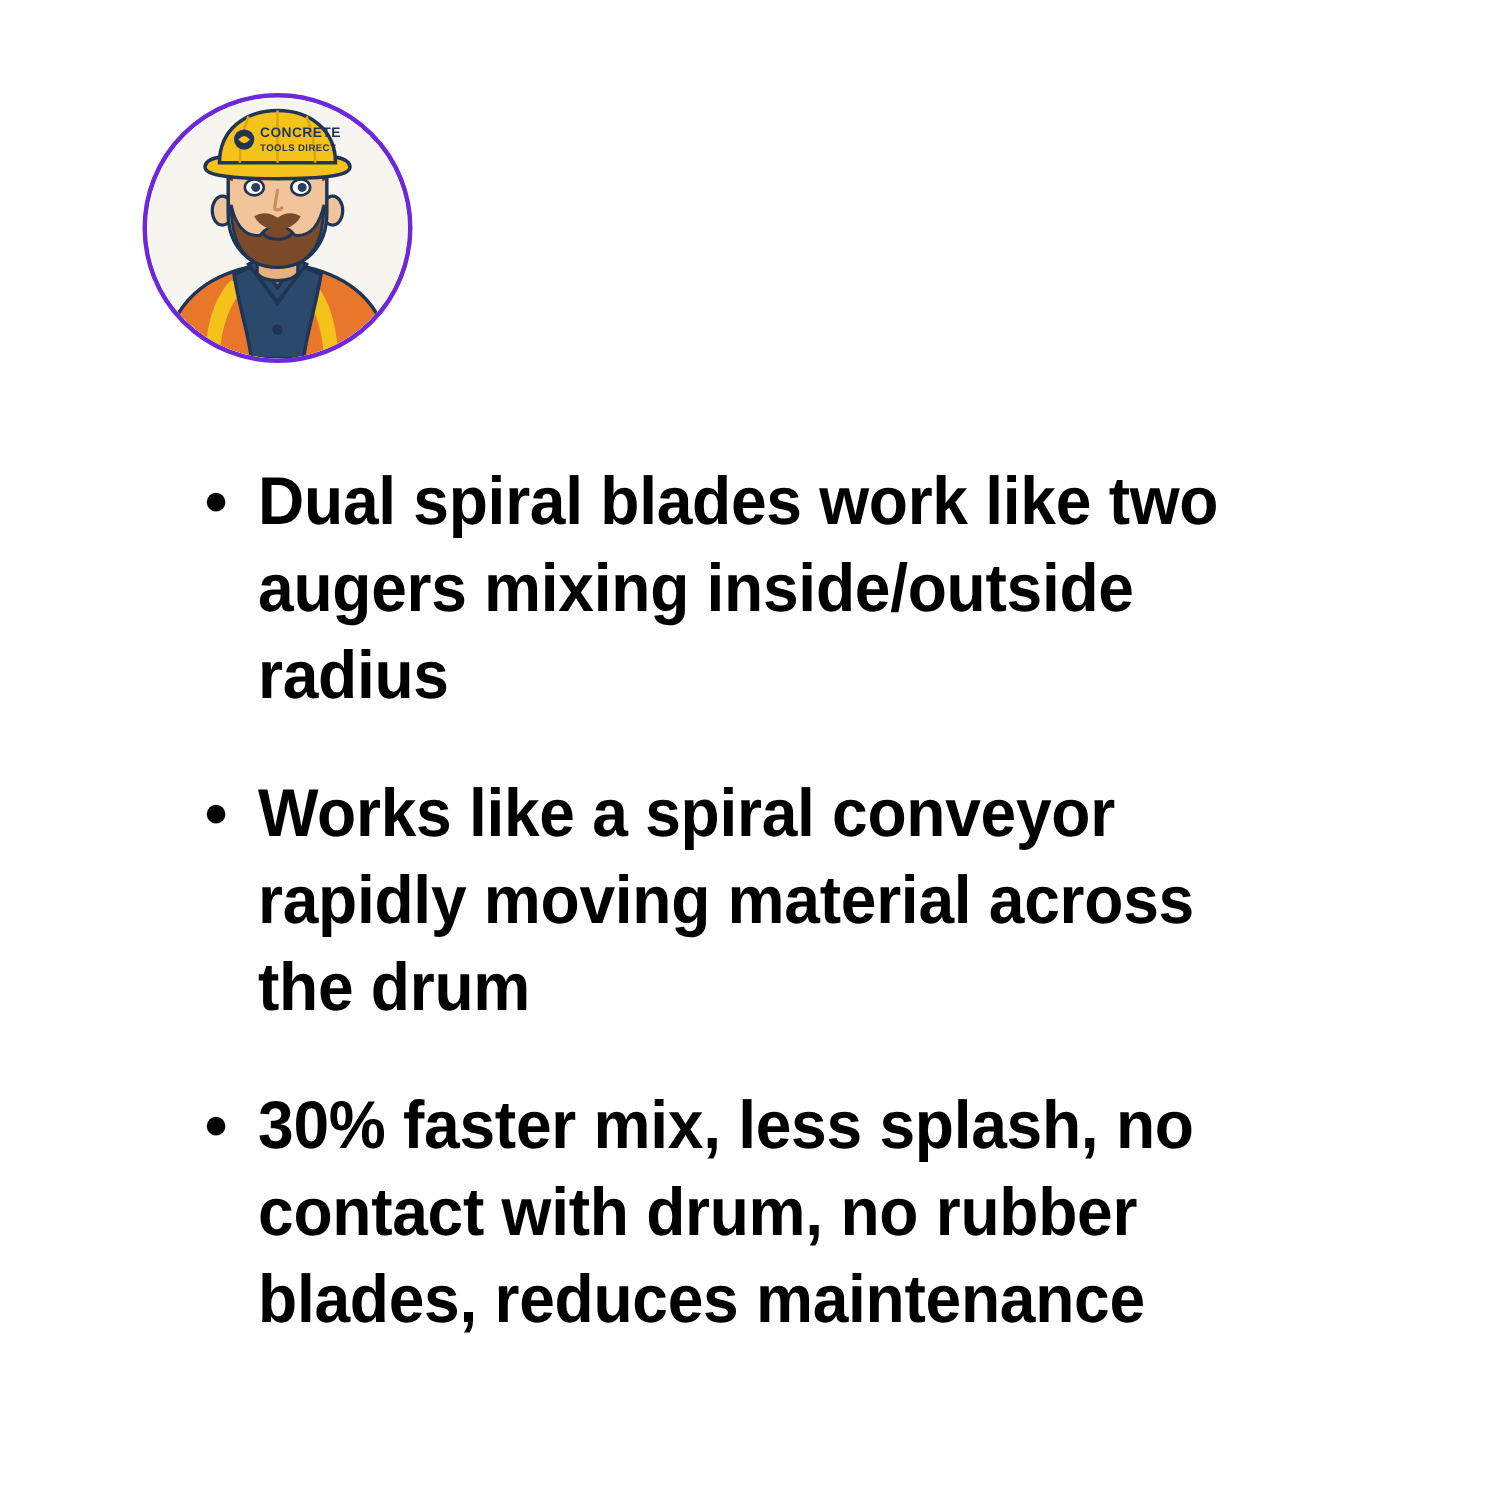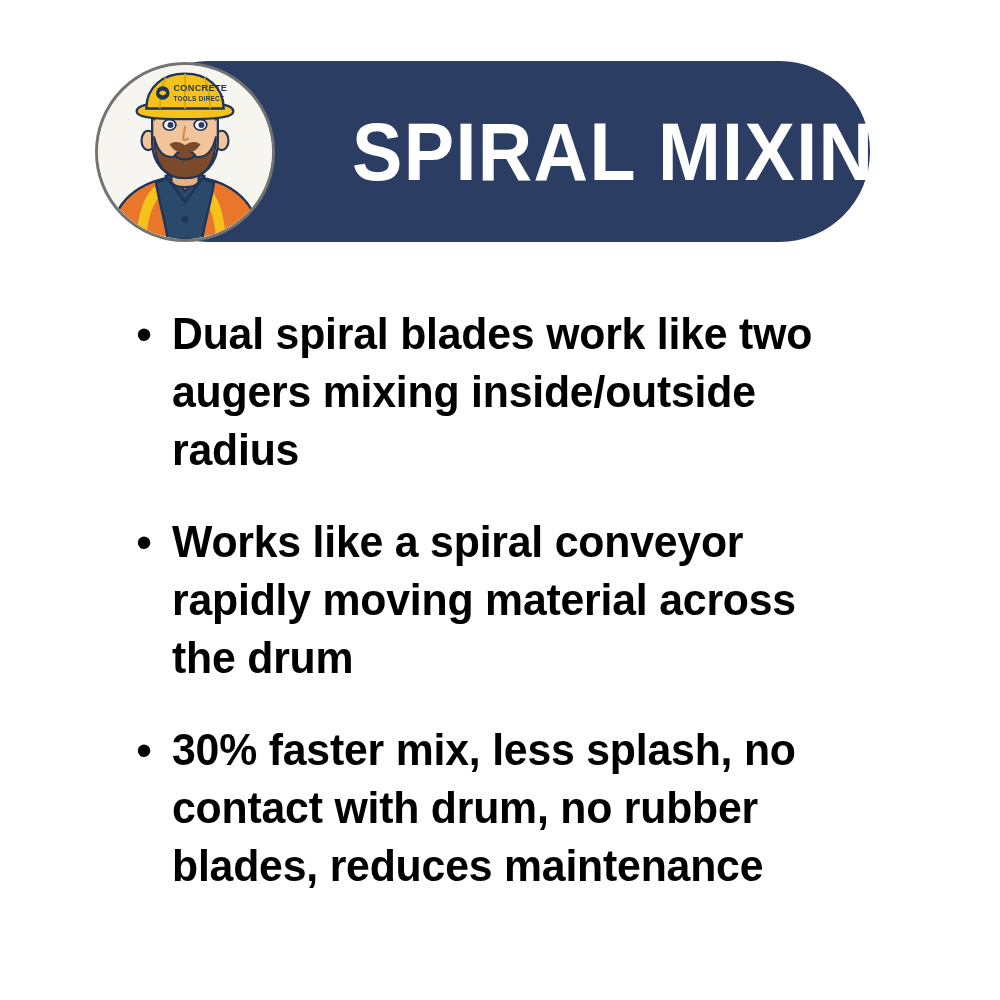--- a/index.html
+++ b/index.html
@@ -55,21 +55,21 @@
   
   .avatar {
     position: absolute;
     left: 95px;
     top: 62px;
     width: 180px;
     height: 180px;
     border-radius: 50%;
     overflow: hidden;
     background: #F7F5F0;
-    border: 3px solid #737373;
+    border: 3px solid #6d28d9;
     box-sizing: border-box;
   }
   .avatar svg { display: block; width: 100%; height: 100%; }
 
   
   .bullet-list {
     position: absolute;
     left: 130px;
     top: 305px;
     width: 760px;
@@ -101,23 +101,20 @@
     letter-spacing: -0.2px;
     transform: scaleX(0.95);
     transform-origin: left top;
   }
 </style>
 </head>
 <body>
 
 <div id="slide">
 
-  <div class="header-banner">
-    <div class="header-title">SPIRAL MIXING</div>
-  </div>
 
   <div class="avatar">
     <svg viewBox="0 0 180 180" xmlns="http://www.w3.org/2000/svg">
       <defs>
         <clipPath id="circleClip">
             <circle cx="90" cy="90" r="90"></circle>
           </clipPath>
       </defs>
       <g clip-path="url(#circleClip)">
         <rect x="0" y="0" width="180" height="180" fill="#F7F5F0"></rect>

